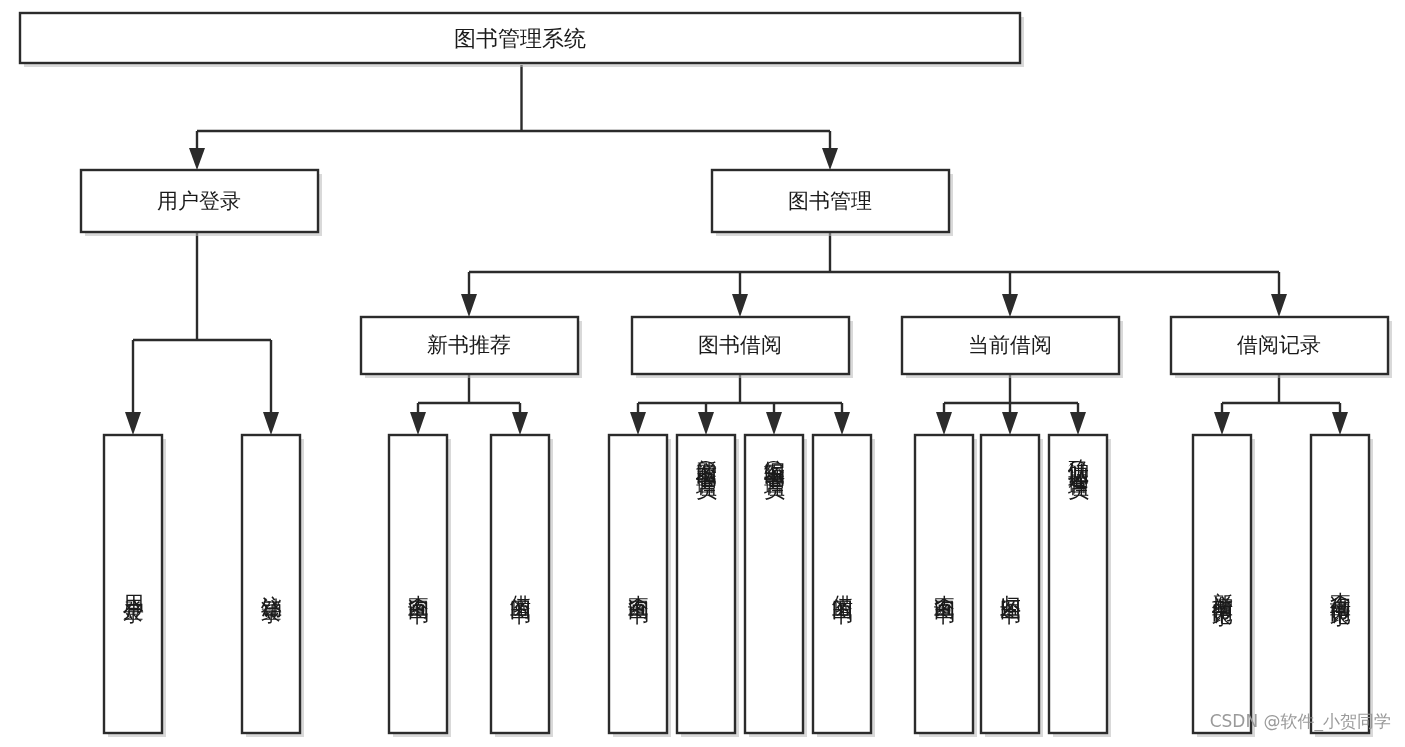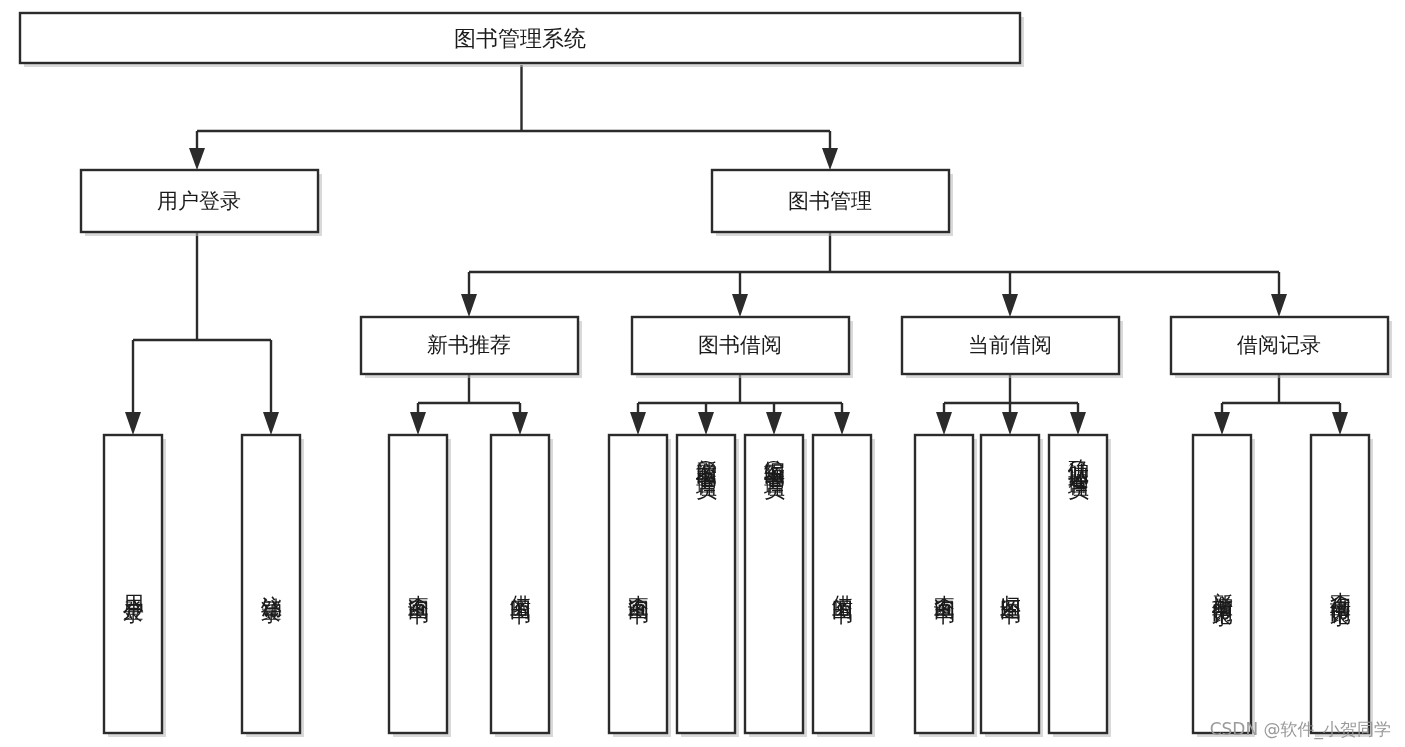--- a/index.html
+++ b/index.html
@@ -69,21 +69,21 @@
     font-family: "DejaVu Sans", "Liberation Sans", sans-serif;
     font-size: 21px;
     line-height: 1.0;
     color: #1a1a1a;
     letter-spacing: 3px;
     white-space: nowrap;
   }
   .watermark {
     position: absolute;
     right: 14px;
-    bottom: 6px;
+    bottom: 14px;
     font-family: "DejaVu Sans", "Liberation Sans", sans-serif;
     font-size: 17px;
     color: #9a9a9a;
     white-space: nowrap;
   }
 </style>
 </head>
 <body>
 
 <div id="diagram-root">

